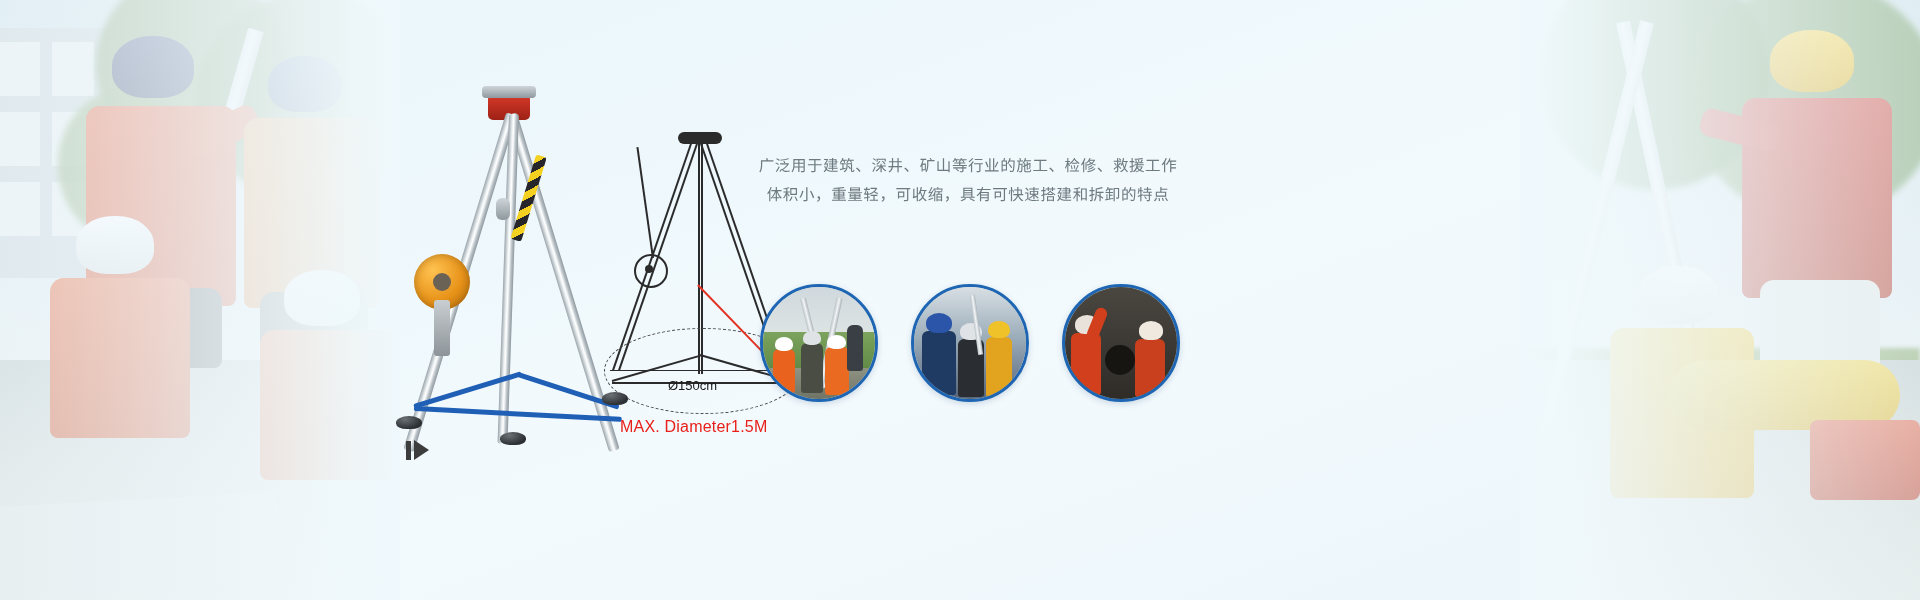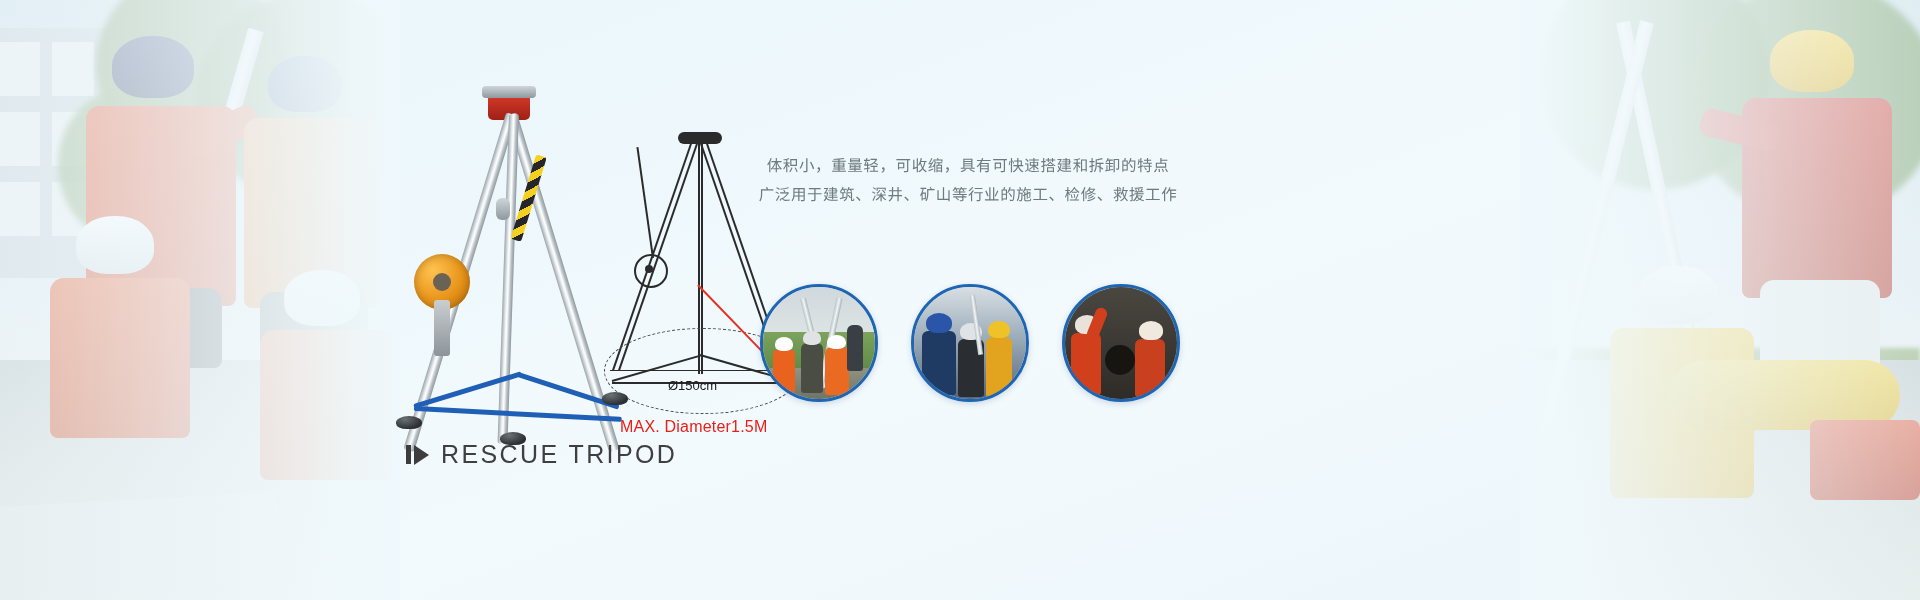--- a/index.html
+++ b/index.html
@@ -268,27 +268,26 @@
   </div>
 
   <div class="cap-dia">Ø150cm</div>
   <div class="cap-max">MAX. Diameter1.5M</div>
 
   <div class="rescue-label">
     <span class="glyphs">
       <span class="bar"></span>
         <span class="tri"></span>
     </span>
-    <span class="txt">RESCUE TRIPOD</span>
   </div>
 
   <div class="copy">
     <div class="sub">
+      <div>广泛用于建筑、深井、矿山等行业的施工、检修、救援工作</div>
       <div>体积小，重量轻，可收缩，具有可快速搭建和拆卸的特点</div>
-      <div>广泛用于建筑、深井、矿山等行业的施工、检修、救援工作</div>
     </div>
   </div>
 
   <div class="circles">
 
     <div class="circle">
       <div class="c-sky"></div>
       <div class="c-grass"></div>
       <div class="c-ground"></div>
       <div class="cpole" style="left:48px;top:10px;width:6px;height:92px;transform:rotate(-14deg);"></div>

